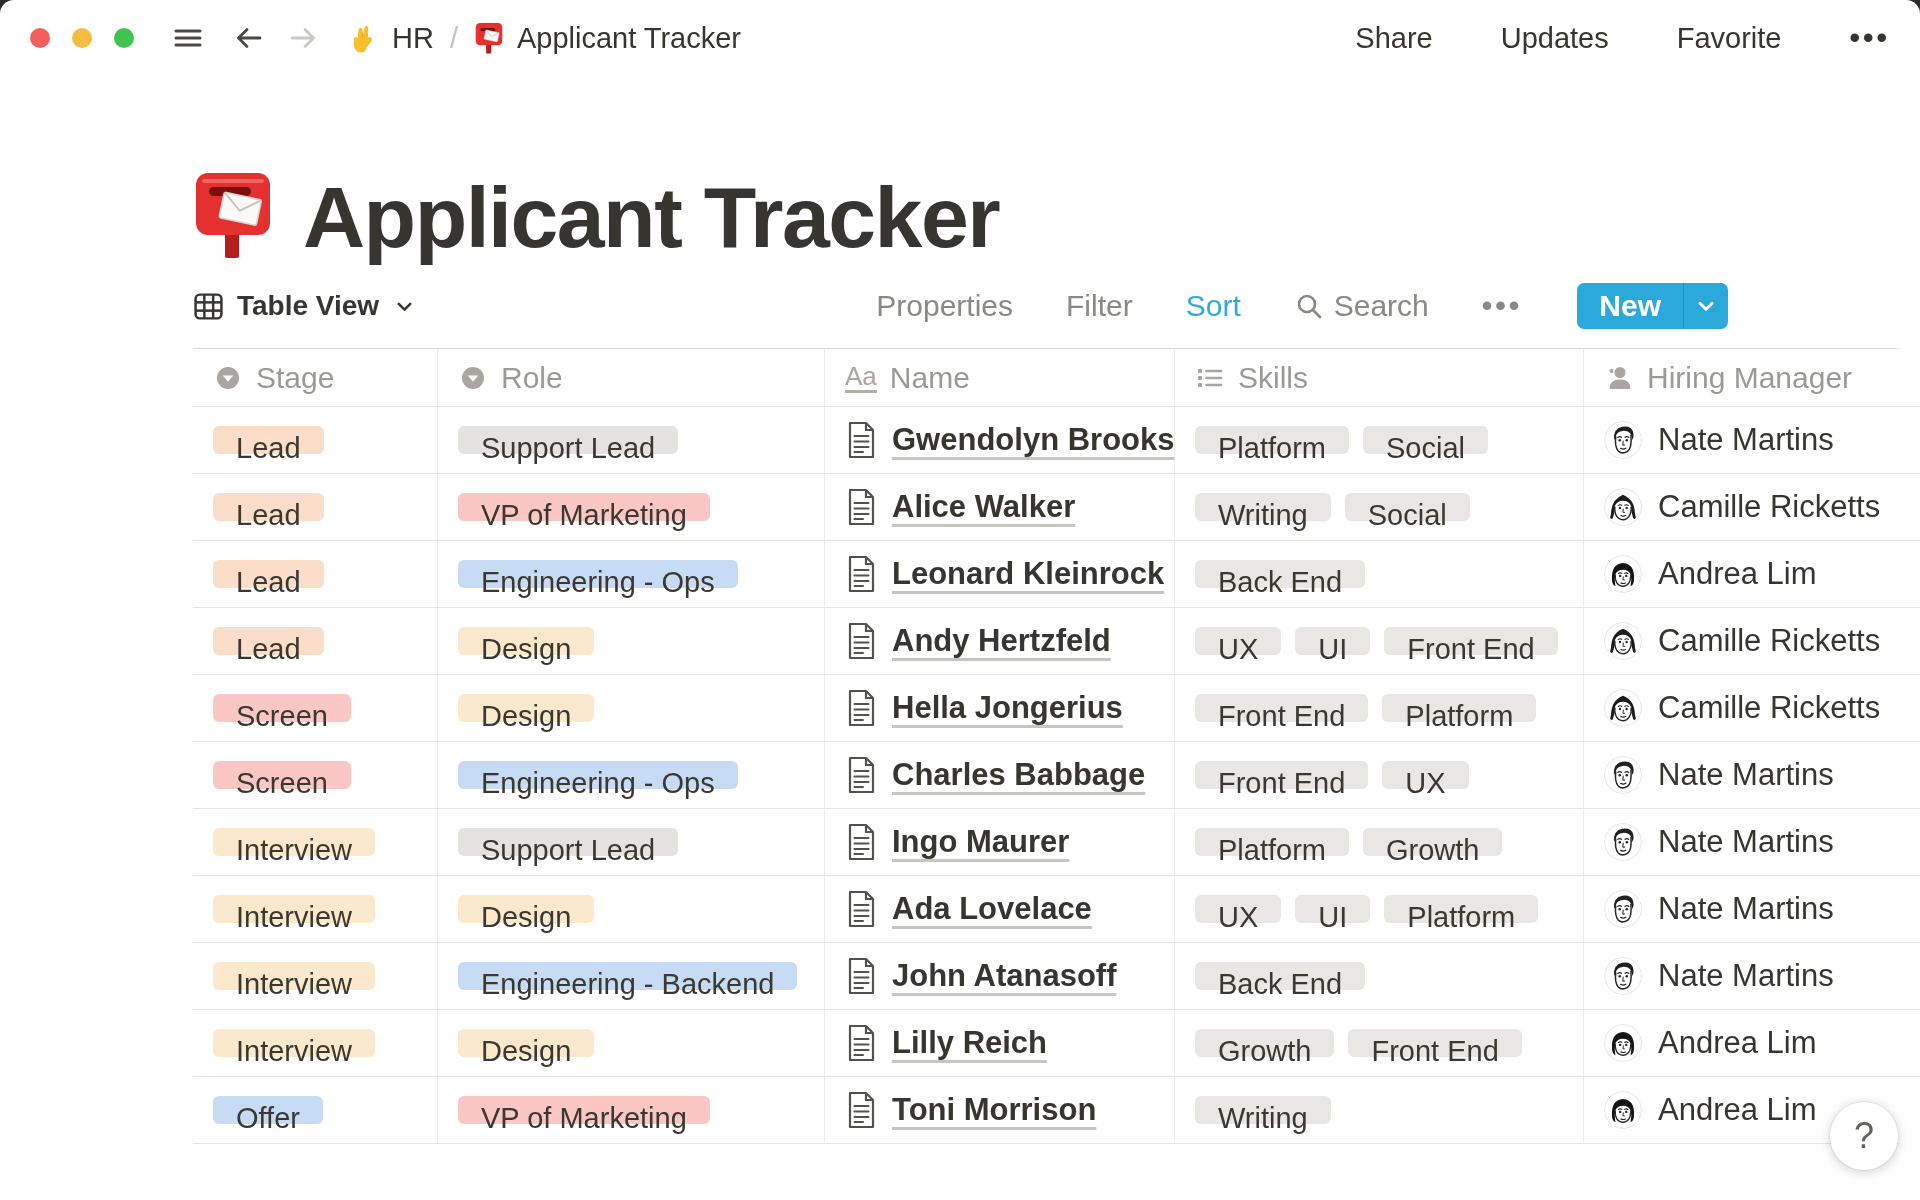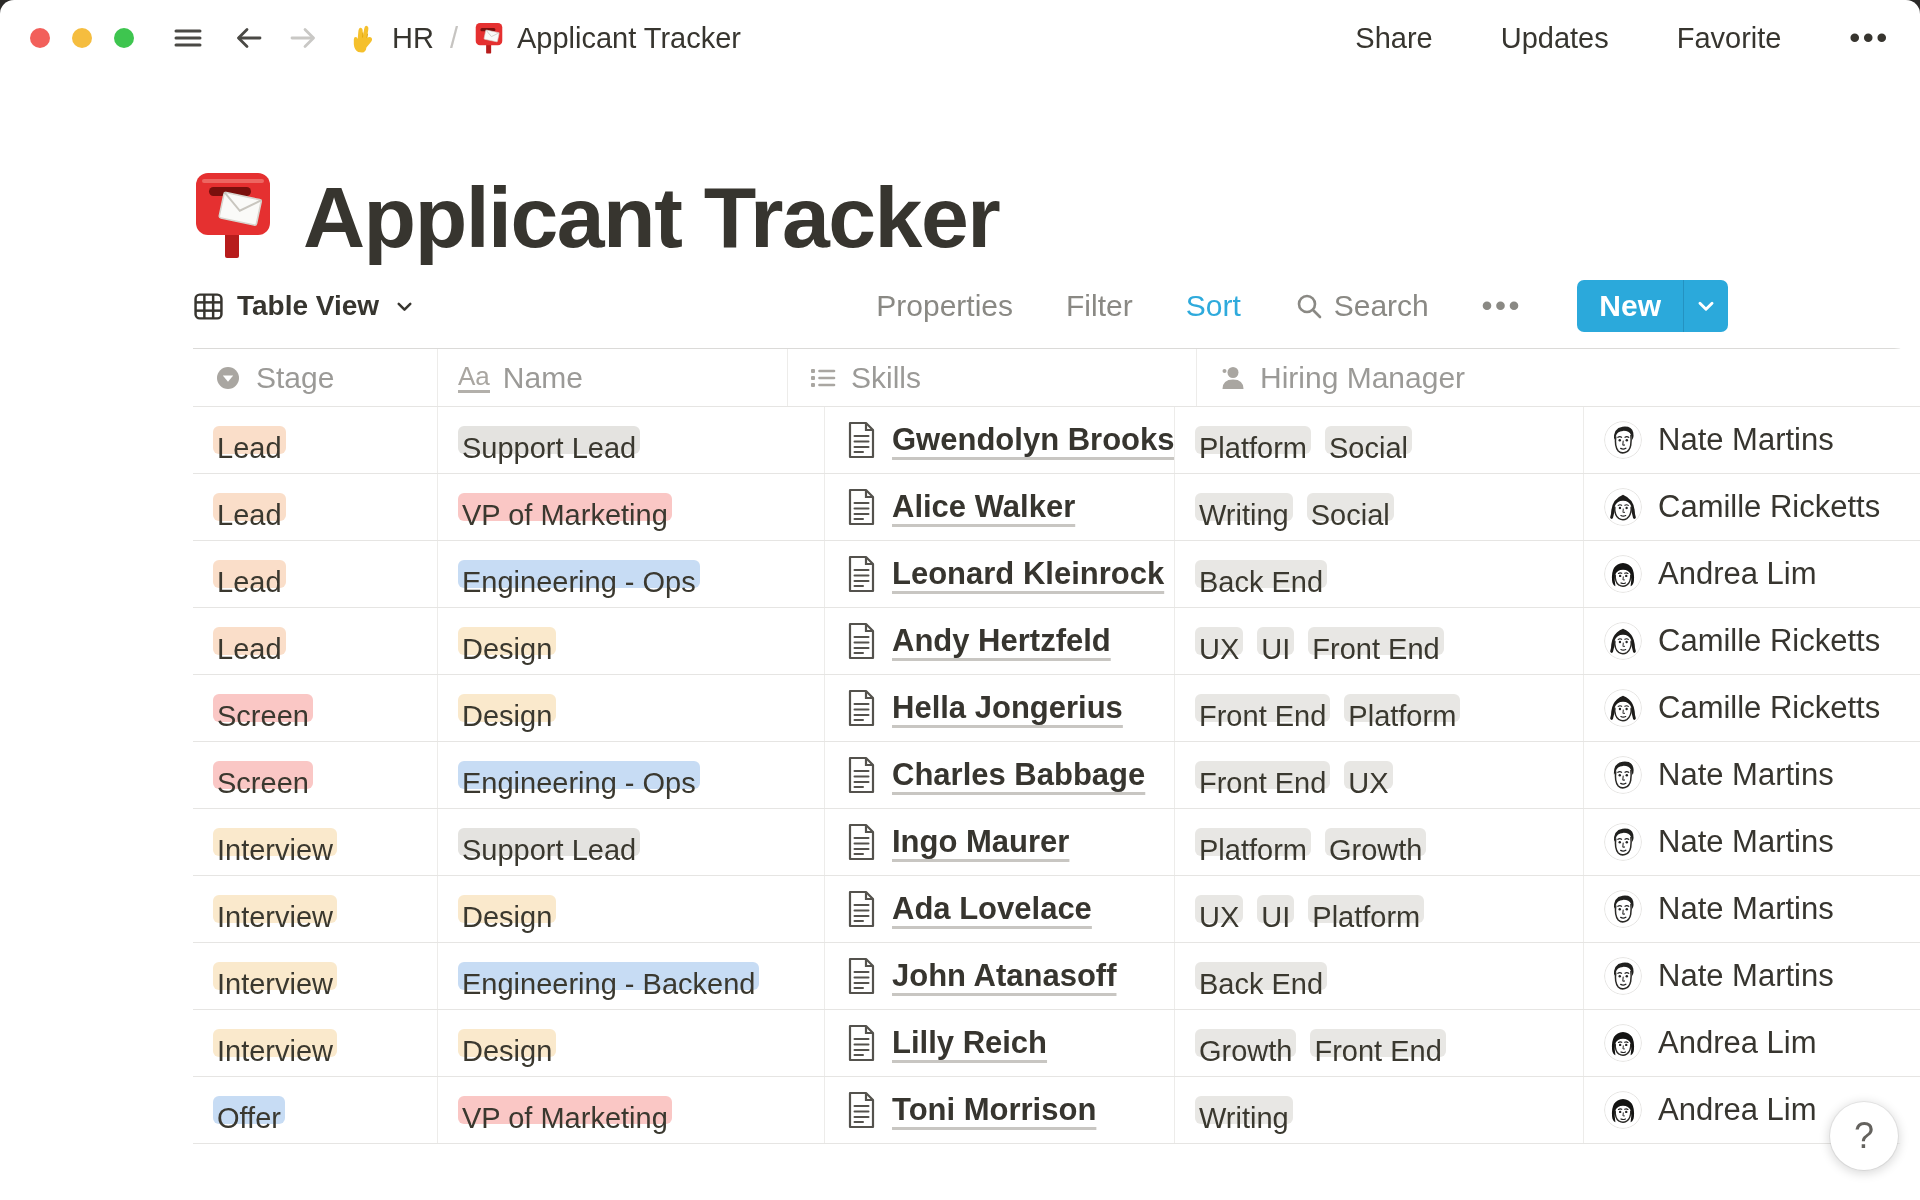--- a/index.html
+++ b/index.html
@@ -34,21 +34,21 @@
   
   .toolbar{margin:18px 192px 0 193px;height:52px;display:flex;align-items:center;}
   .view-switch{display:flex;align-items:center;gap:13px;cursor:pointer;}
   .view-switch .label{font-size:28px;font-weight:600;}
   .view-switch .chev{color:#37352F;display:inline-flex;margin-left:2px;}
   .toolbar-right{margin-left:auto;display:flex;align-items:center;gap:53px;font-size:30px;color:#8A8984;}
   .tbtn{cursor:pointer;white-space:nowrap;}
   .tbtn.active{color:#2EAADC;}
   .search-btn{display:flex;align-items:center;gap:10px;justify-content:space-between;}
   .toolbar .dots{letter-spacing:3px;font-weight:700;color:#8A8984;}
-  .new-btn{display:flex;align-items:stretch;height:52px;border-radius:7px;overflow:hidden;
+  .new-btn{display:flex;align-items:stretch;height:46px;border-radius:7px;overflow:hidden;
            background:#2BA9DB;color:#fff;cursor:pointer;margin-left:2px;}
   .new-btn .new-label{display:flex;align-items:center;padding:0 22px;font-size:30px;font-weight:600;}
   .new-btn .new-chevron{display:flex;align-items:center;justify-content:center;width:44px;
            border-left:1px solid #2492C1;color:#fff;}
 
   
   .tablewrap{margin-top:16px;width:1920px;overflow:hidden;border-radius:26px;}
   .trow{display:flex;margin-left:193px;width:1727px;border-bottom:1px solid #E6E5E3;
         height:67px;align-items:center;box-sizing:border-box;}
   .trow.head{height:59px;border-top:1px solid #DBDAD8;color:#9B9A97;}
@@ -57,21 +57,21 @@
   .cell:last-child{border-right:none;}
   .c-stage{width:245px;}
   .c-role{width:387px;}
   .c-name{width:350px;}
   .c-skills{width:409px;}
   .c-hm{width:336px;}
   .hcell{font-size:30px;gap:13px;cursor:pointer;}
   .hcell .hicon{display:inline-flex;align-items:center;}
   .aa-icon{font-size:26px;color:#A9A6A1;border-bottom:3px solid #B3B0AB;line-height:1;
            padding-bottom:1px;font-weight:500;}
-  .tag{display:inline-block;height:28px;line-height:45px;border-radius:6px;padding:0 4px;
+  .tag{display:inline-block;height:28px;line-height:45px;border-radius:6px;padding:0 23px;
        font-size:29px;color:#3A382F;cursor:pointer;}
   .c-skills .tag{margin-right:14px;}
   .page-icon{display:inline-flex;margin-right:15px;flex:none;}
   .page-link{font-size:31px;font-weight:600;color:#37352F;cursor:pointer;
              text-decoration:underline;text-decoration-color:#C8C6C2;
              text-decoration-thickness:2.5px;text-underline-offset:7px;}
   .avatar{width:38px;height:38px;border-radius:50%;overflow:hidden;margin-right:16px;flex:none;}
   .avatar svg{display:block;width:38px;height:38px;}
   .hm-name{font-size:31px;}
 
@@ -208,20 +208,29 @@
     <div class="trow head" id="thead">
         <div class="cell hcell c-stage">
           <span class="hicon">
             <svg width="30" height="30" viewBox="0 0 30 30">
               <circle cx="15" cy="15" r="11" fill="#A9A6A1"></circle>
               <path d="M9.8 12.6 L20.2 12.6 L15 18.8 Z" fill="#ffffff"></path>
             </svg>
           </span>
           <span>Stage</span>
         </div>
+        <div class="cell hcell c-role">
+          <span class="hicon">
+            <svg width="30" height="30" viewBox="0 0 30 30">
+              <circle cx="15" cy="15" r="11" fill="#A9A6A1"></circle>
+              <path d="M9.8 12.6 L20.2 12.6 L15 18.8 Z" fill="#ffffff"></path>
+            </svg>
+          </span>
+          <span>Role</span>
+        </div>
         <div class="cell hcell c-name">
           <span class="hicon">
             <span class="aa-icon">Aa</span>
           </span>
           <span>Name</span>
         </div>
         <div class="cell hcell c-skills">
           <span class="hicon">
             <svg width="30" height="30" viewBox="0 0 30 30">
               <g fill="#A9A6A1">

